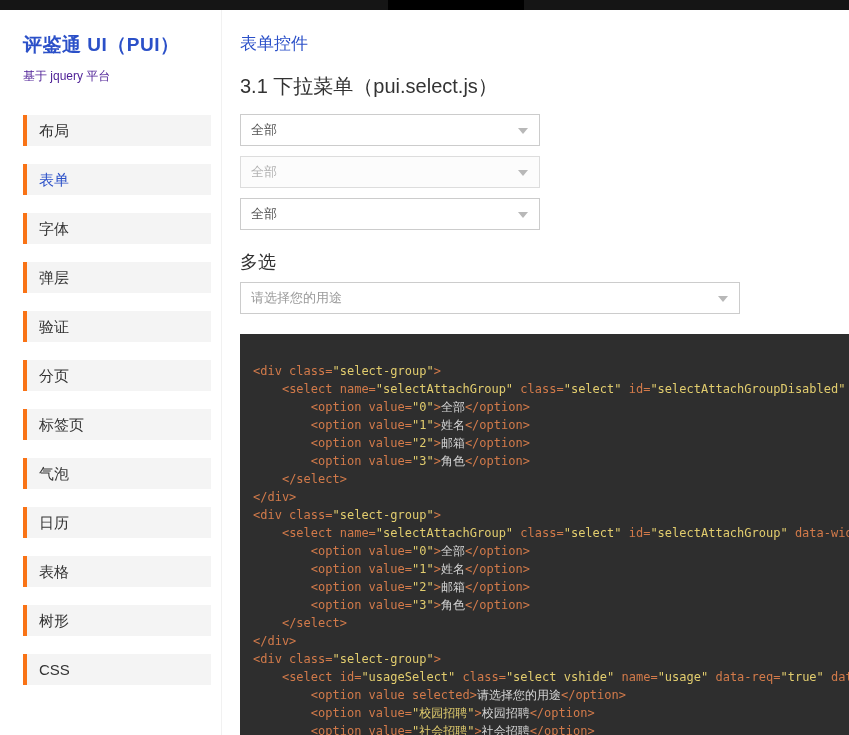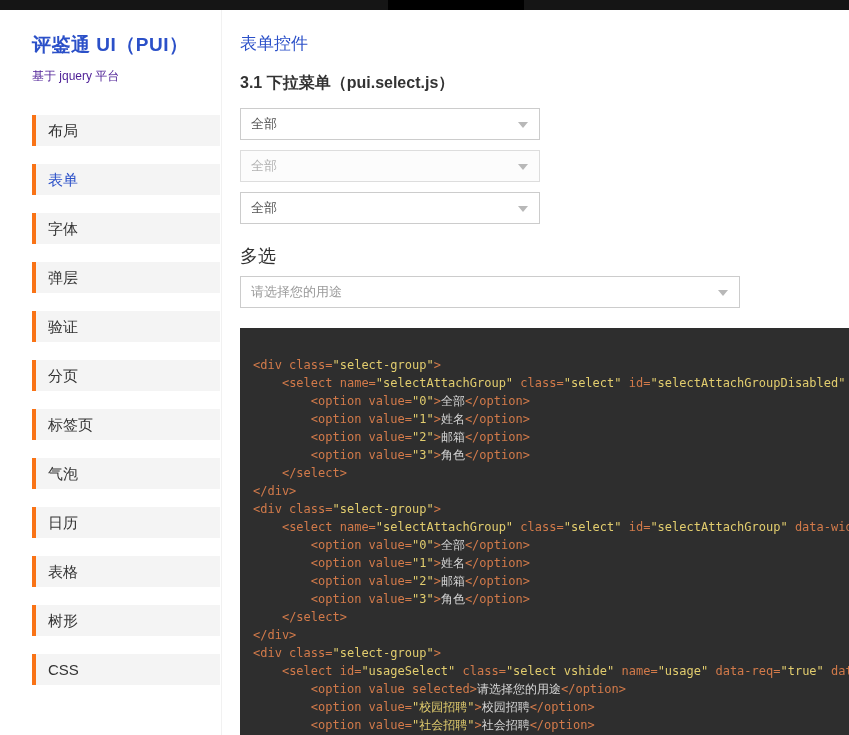--- a/index.html
+++ b/index.html
@@ -9,36 +9,36 @@
     width: 849px; height: 735px;
     overflow: hidden;
     background: #fff;
     font-family: "Liberation Sans", sans-serif;
   }
   .topbar { position: relative; height: 10px; background: var(--topbar, #151515); }
   .topbar-seg { position: absolute; left: 388px; top: 0; width: 136px; height: 10px; background: #000; }
   .layout { display: flex; height: 725px; }
 
   
-  .sidebar { width: 222px; flex: none; padding: 22px 14px 0 32px; border-right: 1px solid #f1f1f1; }
+  .sidebar { width: 222px; flex: none; padding: 22px 14px 0 23px; border-right: 1px solid #f1f1f1; }
   .brand { font-size: 19px; font-weight: bold; color: var(--accent, #2b50c8); letter-spacing: 0.5px; }
   .brand-sub { margin-top: 10px; font-size: 12px; color: #4c1d95; }
   .menu { margin-top: 30px; }
   .menu-item {
     position: relative; width: 188px; height: 31px; line-height: 31px;
     background: #f4f4f4; border-left: 4px solid #f97316;
     padding-left: 12px; margin-bottom: 18px;
     font-size: 15px; color: #333; cursor: pointer;
   }
   .menu-item.active .menu-label { color: var(--accent, #2b50c8); }
 
   
   .main { flex: 1; padding: 22px 0 0 18px; overflow: hidden; }
   .page-title { font-size: 17px; font-weight: 400; color: var(--accent, #2b50c8); }
-  .section-title { margin-top: 18px; font-size: 16px; font-weight: 700; color: #333; }
+  .section-title { margin-top: 18px; font-size: 20px; font-weight: 400; color: #333; }
   .selects { margin-top: 14px; }
   .select-box {
     position: relative; width: 300px; height: 32px;
     border: 1px solid #ccc; background: #fff; margin-bottom: 10px; cursor: pointer;
   }
   .select-value { display: block; line-height: 30px; padding-left: 10px; font-size: 13px; color: #555; }
   .select-box.dim { border-color: #ddd; background: #fcfcfc; }
   .select-box.dim .select-value { color: #b2b2b2; }
   .caret {
     position: absolute; right: 11px; top: 13px; width: 0; height: 0;

